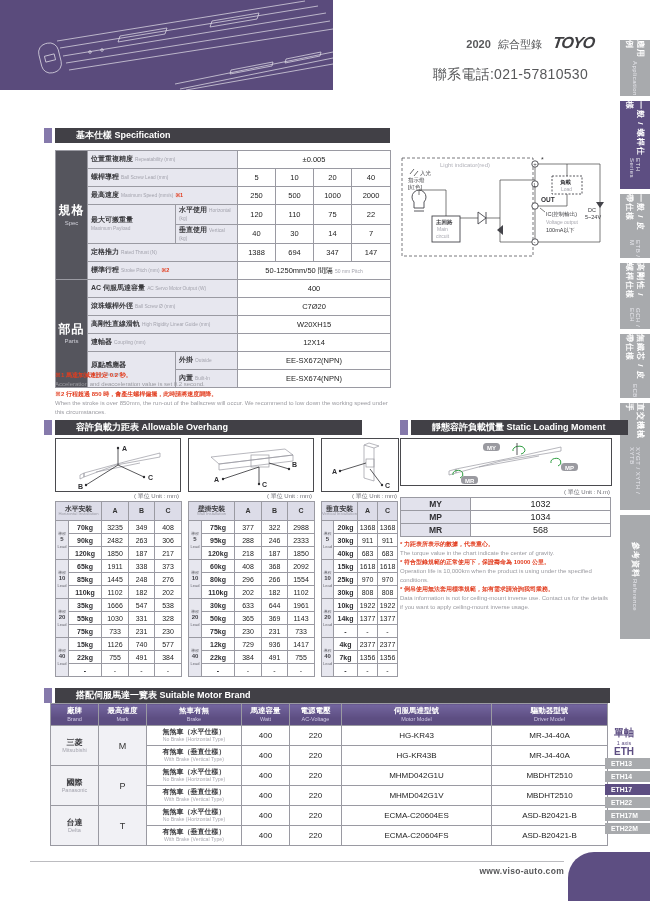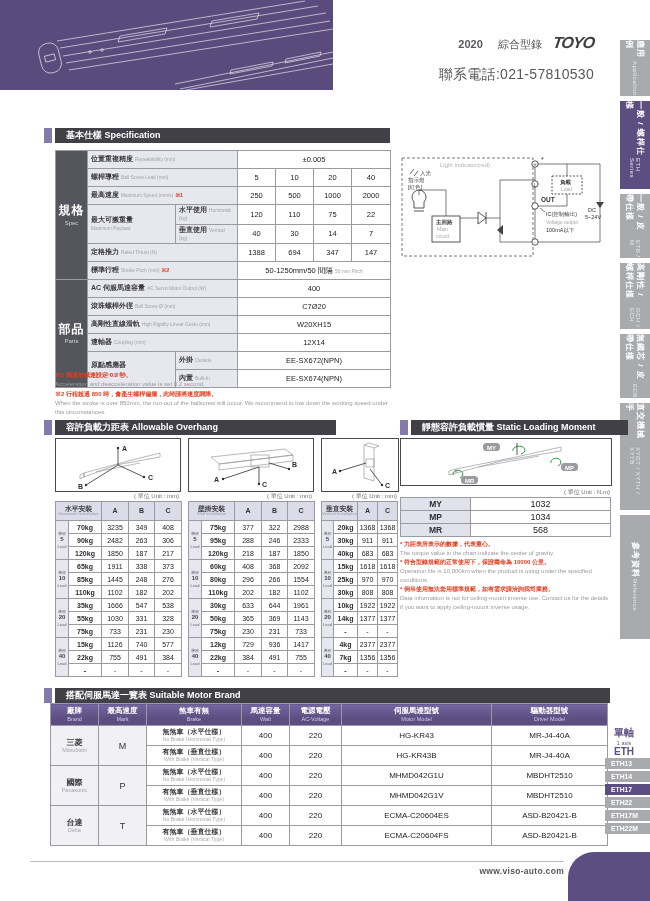--- a/index.html
+++ b/index.html
@@ -3,38 +3,38 @@
 <meta charset="utf-8">
 <style>
   html,body{margin:0;padding:0;background:#e9e9e9;}
   .page{position:relative;width:650px;height:901px;background:#ffffff;overflow:hidden;
         font-family:"Liberation Sans",sans-serif;color:#333;}
   .abs{position:absolute;}
 
   
   .banner{left:0;top:0;width:333px;height:90px;background:#5a4b7c;}
   .brandline{top:34px;right:56px;font-size:11px;color:#58595b;text-align:right;white-space:nowrap;}
-  .brandline .year{font-weight:bold;margin-right:12px;}
+  .brandline .year{font-weight:bold;margin-right:4px;}
   .brandline .logo{display:inline-block;font-weight:900;font-style:italic;font-size:16px;
         color:#3f3f42;transform:skewX(-8deg);letter-spacing:-1px;margin-left:8px;}
-  .phone{top:66px;right:56px;font-size:14px;color:#57585a;letter-spacing:.3px;}
+  .phone{top:66px;right:62px;font-size:14px;color:#57585a;letter-spacing:.3px;}
 
   
   .vtab{left:620px;width:30px;background:#a8aaad;color:#fff;display:flex;
         align-items:center;justify-content:center;gap:1px;
         writing-mode:vertical-rl;text-orientation:sideways;}
   .vtab.active{background:#5d4e82;}
   .vtab .zh{font-size:8px;font-weight:bold;letter-spacing:1px;}
   .vtab .en{font-size:6px;letter-spacing:.5px;color:#e8e8ee;}
 
   
   .sec-bar{height:15px;display:flex;align-items:stretch;}
   .sec-bar .sq{width:8px;background:#8579ab;margin-right:3px;}
   .sec-bar .bar{flex:1;background:#414046;color:#fff;font-size:9px;font-weight:bold;
-        line-height:15px;padding-left:11px;white-space:nowrap;overflow:hidden;}
+        line-height:15px;padding-left:21px;white-space:nowrap;overflow:hidden;}
 
   
   table{border-collapse:collapse;table-layout:fixed;}
   td,th{border:1px solid #9a9aa2;padding:0;text-align:center;overflow:hidden;}
 
   
   .spec-table{left:55px;top:150px;width:335px;font-size:7.5px;}
   .spec-table td{height:15px;background:#fff;color:#222;}
   .spec-table td.grp{background:#55555d;color:#fff;}
   .grp .g-zh{font-size:12px;font-weight:bold;line-height:1.15;letter-spacing:1px;}
@@ -320,21 +320,21 @@
       <path d="M196 52 l8 0 l-4 6 z" fill="#44444a"></path>
       <text x="188" y="62" font-size="5.5" fill="#3a3a3e">DC</text>
       <text x="185" y="69" font-size="5.5" fill="#3a3a3e">5~24V</text>
       <line x1="145" y1="62" x2="140" y2="58" stroke="#444" stroke-width="0.7"></line>
       <text x="146" y="66" font-size="5.5" fill="#3a3a3e">IC(控制輸出)</text>
       <text x="146" y="74" font-size="5" fill="#a8a8b0">Voltage output</text>
       <text x="146" y="82" font-size="5.5" fill="#3a3a3e">100mA以下</text>
     </svg>
   </div>
 
-  <div class="abs sec-bar" style="left:44px;top:420px;width:292px;">
+  <div class="abs sec-bar" style="left:44px;top:420px;width:318px;">
     <span class="sq"></span>
     <span class="bar">容許負載力距表 Allowable Overhang</span>
   </div>
 
   <div class="abs oh-diagram" style="left:55px;top:438px;width:124px;height:52px;">
     <svg width="124" height="52" viewBox="0 0 124 52">
       <g stroke="#9a9aa2" stroke-width="0.7" fill="none">
         <polygon points="28,38 60,26 104,18 104,14 72,22 28,34"></polygon>
         <polygon points="28,34 28,38 24,40 24,36"></polygon>
         <line x1="40" y1="33" x2="84" y2="24"></line>

